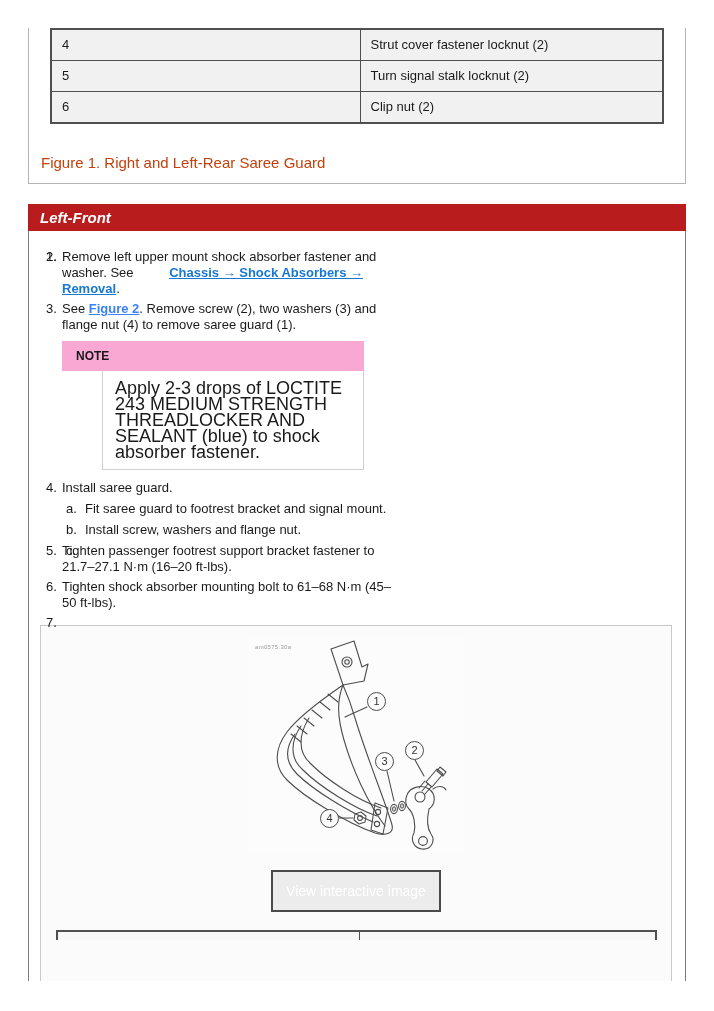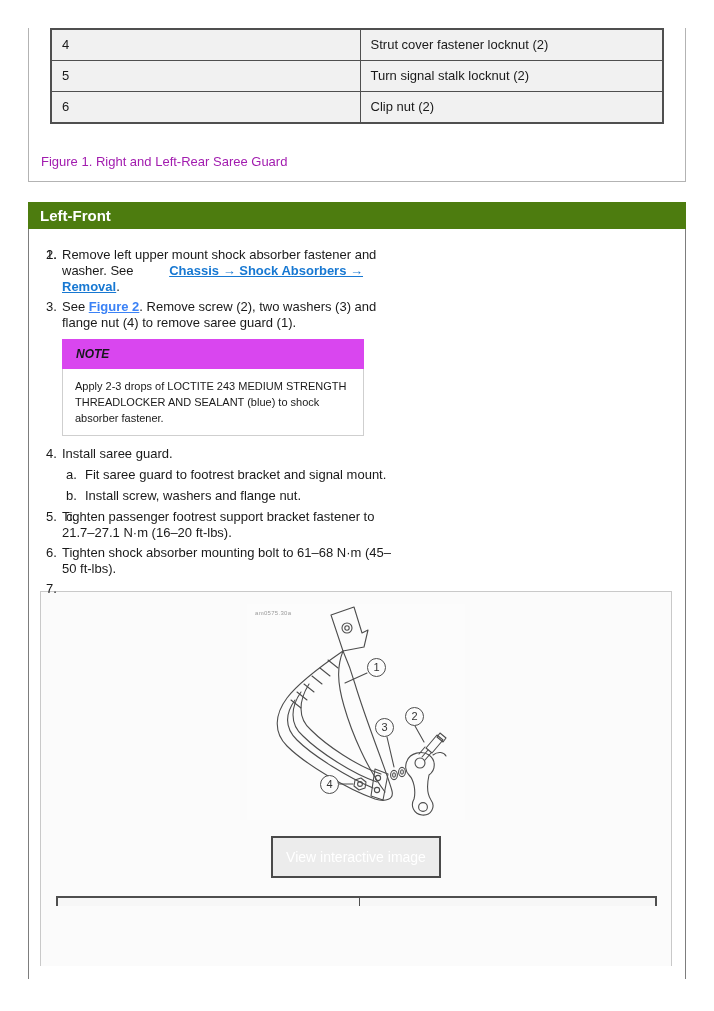--- a/index.html
+++ b/index.html
@@ -30,22 +30,22 @@
   }
   table.parts-table td {
     border: 1px solid #4f4f4f;
     padding: 7px 10px 8px 10px;
     height: 31px;
     vertical-align: middle;
   }
   table.parts-table td.col-num { width: 50.5%; }
   .fig1-caption {
     margin: 30px 0 4px 12px;
-    font-size: 13px;
-    color: #a21caf;
+    font-size: 15px;
+    color: #c2410c;
   }
 
   
   .section-bar {
     margin: 20px 28px 0 28px;
     background: #2b2b30;
     height: 27px;
     line-height: 27px;
     padding-left: 12px;
     color: #ffffff;
@@ -79,22 +79,23 @@
     height: 30px; line-height: 30px;
     padding-left: 14px;
     font-size: 12px; font-weight: bold;
     color: #15181a;
   }
   .note-body {
     border: 1px solid #cfcfcf;
     border-top: none;
     background: #fff;
     padding: 9px 12px;
-    font-size: 11px;
+    font-size: 18px;
     line-height: 16px;
+    margin-left: 40px;
   }
 
   
   .substeps { margin: 5px 0 1px 4px; }
   .substep { position: relative; padding-left: 19px; margin-bottom: 5px; }
   .substep-letter { position: absolute; left: 0; top: 0; }
 
   
   .fig2-box {
     margin: 14px 13px 0 11px;
@@ -169,32 +170,32 @@
           <tr>
             <td class="col-num">6</td>
             <td>Clip nut (2)</td>
           </tr>
         </tbody>
     </table>
   </div>
   <div class="fig1-caption">Figure 1. Right and Left-Rear Saree Guard</div>
 </div>
 
-<div class="section-bar" style="background: #4d7c0f;">
+<div class="section-bar" style="background: #b91c1c; font-style: italic;">
   <span>Left-Front</span>
 </div>
 
 <div class="content-clip">
   <div class="content-box">
 
     <div class="steps">
         <div class="step"><span class="step-number">1.</span></div>
         <div class="step"><span class="step-number">2.</span><span><span>Remove left upper mount shock absorber fastener and washer. See </span><a class="ref-link" style="color: rgb(23, 120, 210); margin-left: 32px;">Chassis → Shock Absorbers → Removal</a><span>.</span></span></div>
         <div class="step"><span class="step-number">3.</span><span><span>See </span><a class="ref-link" style="color: #3b82f6;">Figure 2</a><span>. Remove screw (2), two washers (3) and flange nut (4) to remove saree guard (1).</span></span><div class="note-box">
-            <div class="note-header" style="background: #d946ef; font-style: italic;">NOTE</div>
+            <div class="note-header" style="background: #f9a8d4;">NOTE</div>
             <div class="note-body">Apply 2-3 drops of LOCTITE 243 MEDIUM STRENGTH THREADLOCKER AND SEALANT (blue) to shock absorber fastener.</div>
           </div></div>
         <div class="step"><span class="step-number">4.</span><span><span>Install saree guard.</span></span><div class="substeps">
             <div class="substep"><span class="substep-letter">a.</span><span>Fit saree guard to footrest bracket and signal mount.</span></div>
             <div class="substep"><span class="substep-letter">b.</span><span>Install screw, washers and flange nut.</span></div>
             <div class="substep"><span class="substep-letter">c.</span></div>
           </div></div>
         <div class="step"><span class="step-number">5.</span><span><span>Tighten passenger footrest support bracket fastener to 21.7–27.1 N·m (16–20 ft-lbs).</span></span></div>
         <div class="step"><span class="step-number">6.</span><span><span>Tighten shock absorber mounting bolt to 61–68 N·m (45–50 ft-lbs).</span></span></div>
         <div class="step"><span class="step-number">7.</span></div>

